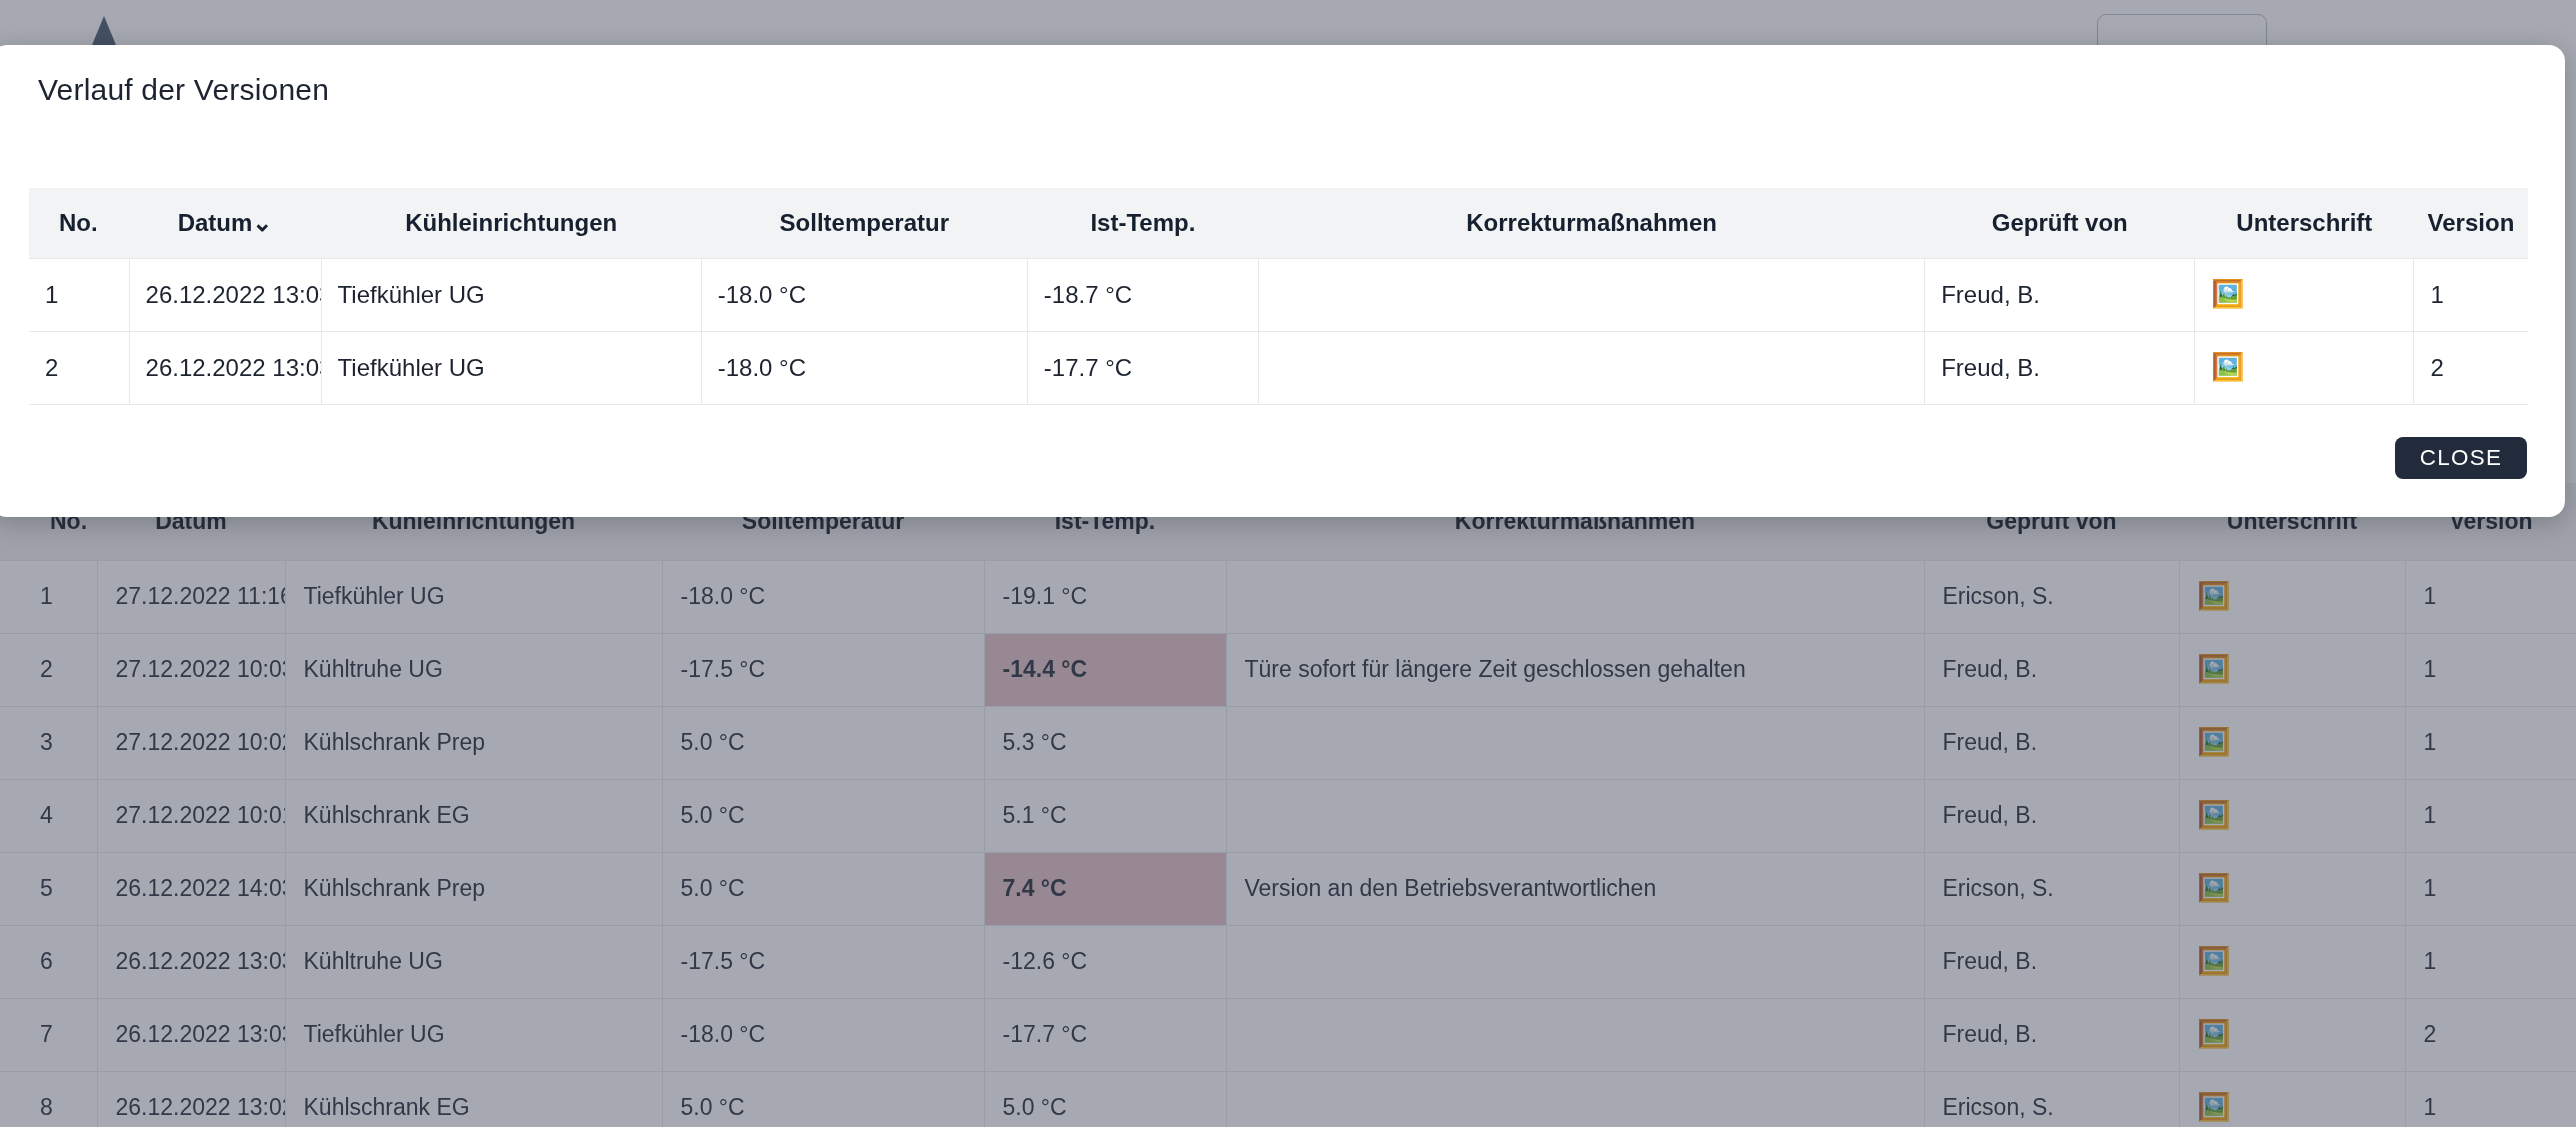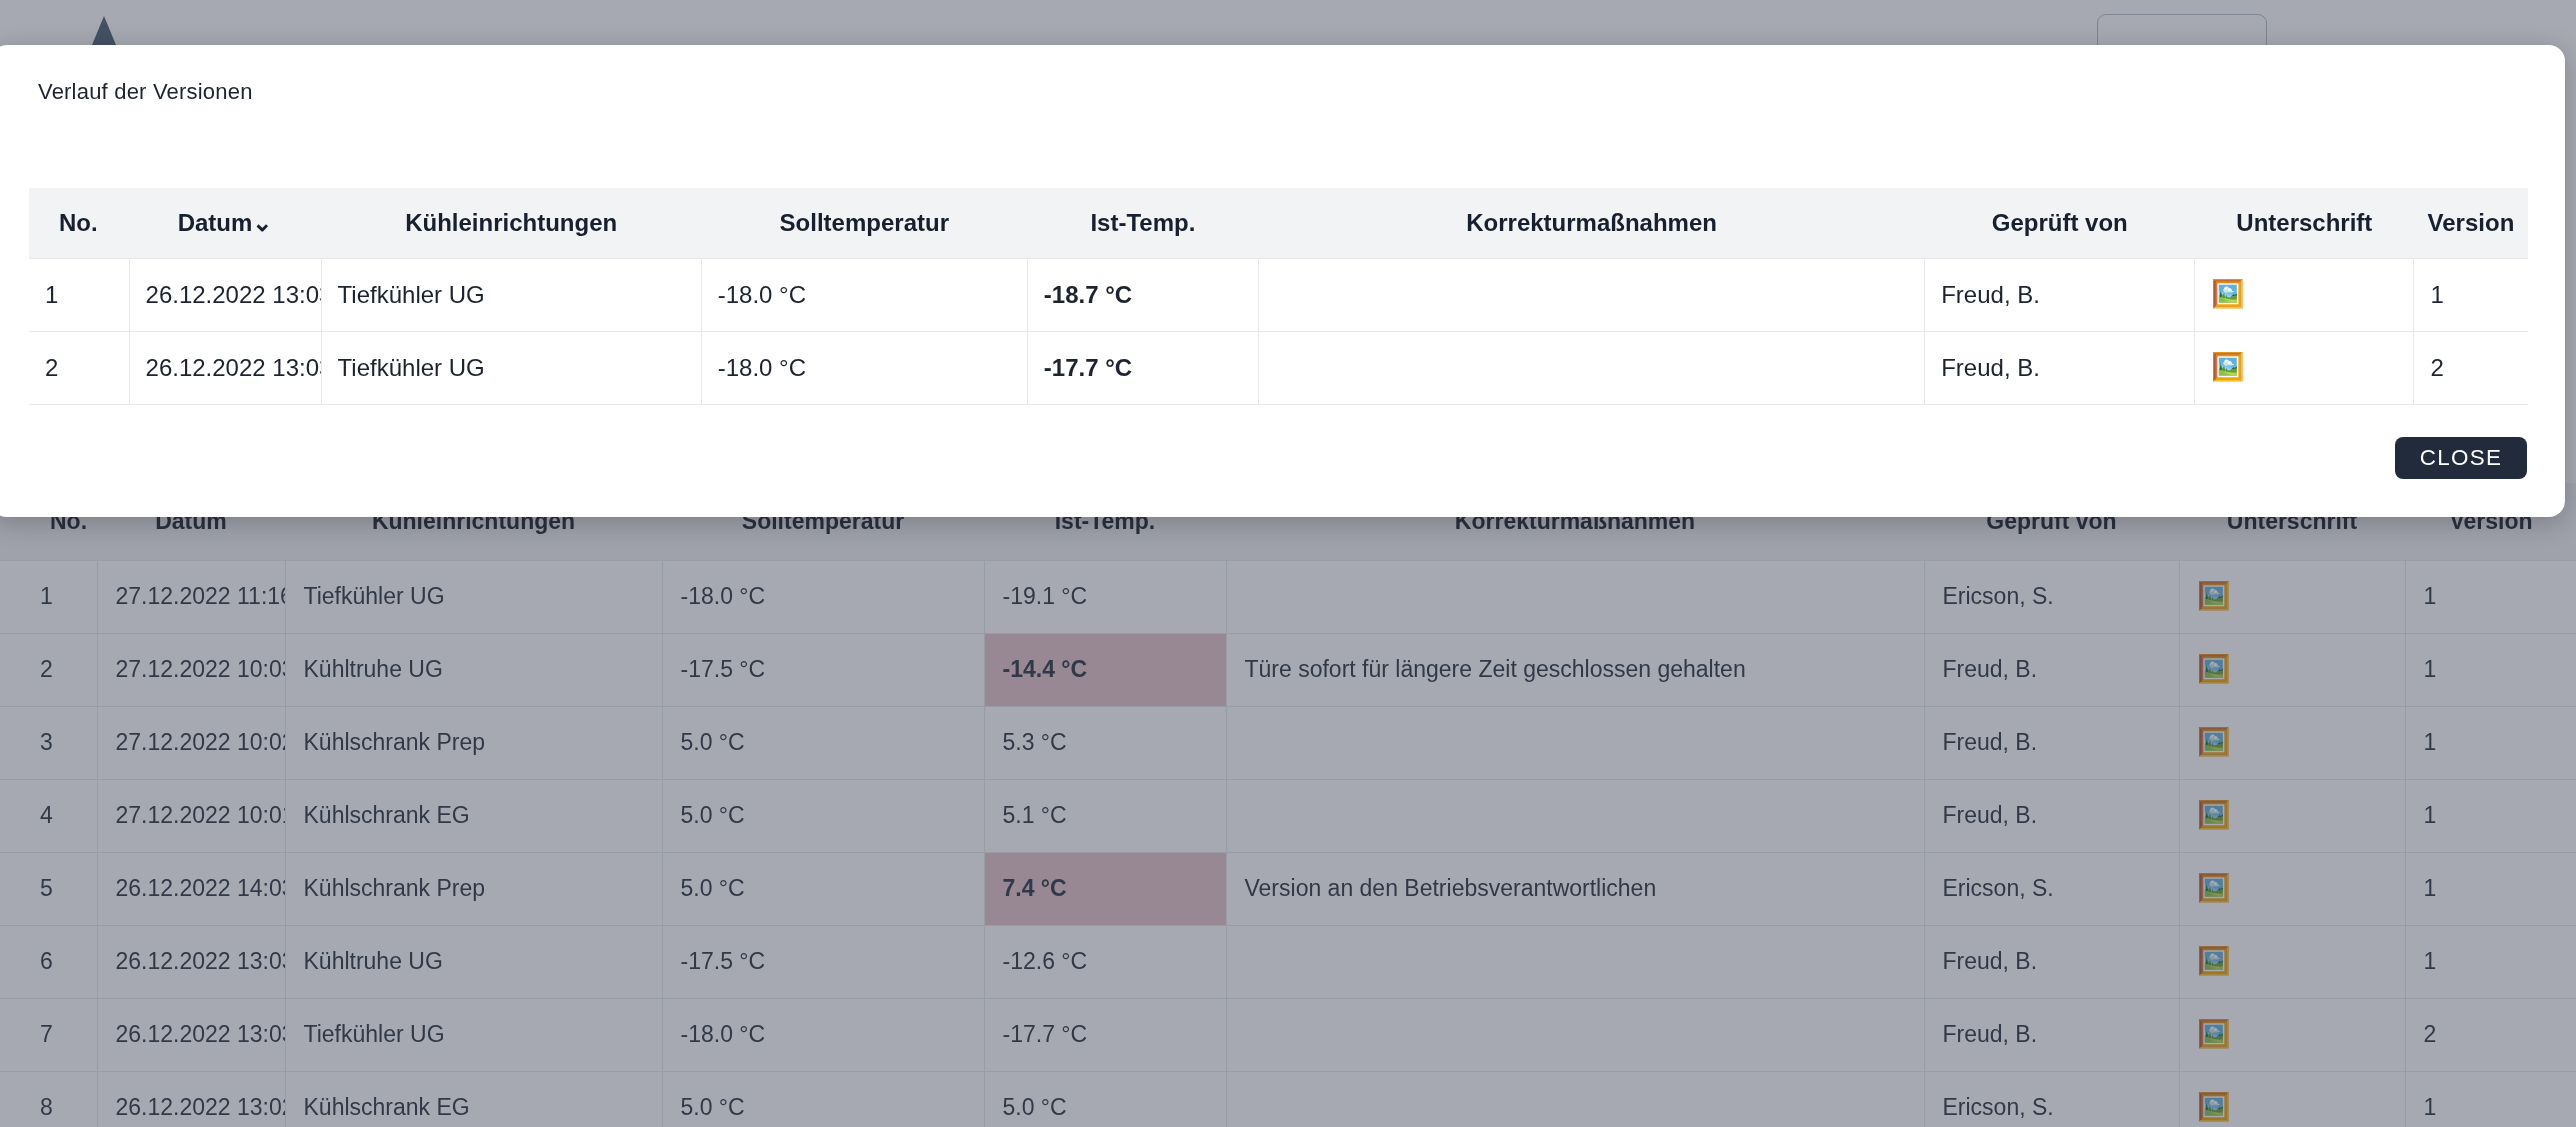--- a/index.html
+++ b/index.html
@@ -118,22 +118,22 @@
     height: 472px;
     background: #ffffff;
     border-radius: 16px;
     box-shadow: 0 5.4px 27px rgba(0,0,0,0.22);
     overflow: hidden;
   }
 
   .modal-title {
     position: absolute;
     left: 47px;
-    top: 34px;
-    font-size: 22px;
+    top: 28px;
+    font-size: 30px;
     color: #1d2330;
     letter-spacing: 0.2px;
   }
 
   .modal-table {
     position: absolute;
     left: 38px;
     top: 143px;
     width: 2499px;
     border-collapse: collapse;
@@ -160,21 +160,21 @@
     white-space: nowrap;
     overflow: hidden;
   }
   .modal-table td:last-child { border-right: none; }
   .modal-table tbody tr:last-child td { border-bottom: 0.9px solid #e6e8ec; }
 
   .m-no      { width: 100px; }
   .m-datum   { width: 192px; }
   .m-kuehl   { width: 380px; }
   .m-soll    { width: 326px; }
-  .m-ist     { width: 231px; font-weight: bold; }
+  .m-ist     { width: 231px; }
   .m-korr    { width: 666px; }
   .m-gepr    { width: 270px; }
   .m-unter   { width: 219px; }
   .m-version { width: 114px; }
 
   .td-no      { padding-left: 39px; }
 
   .close-button {
     position: absolute;
     right: 38px;

